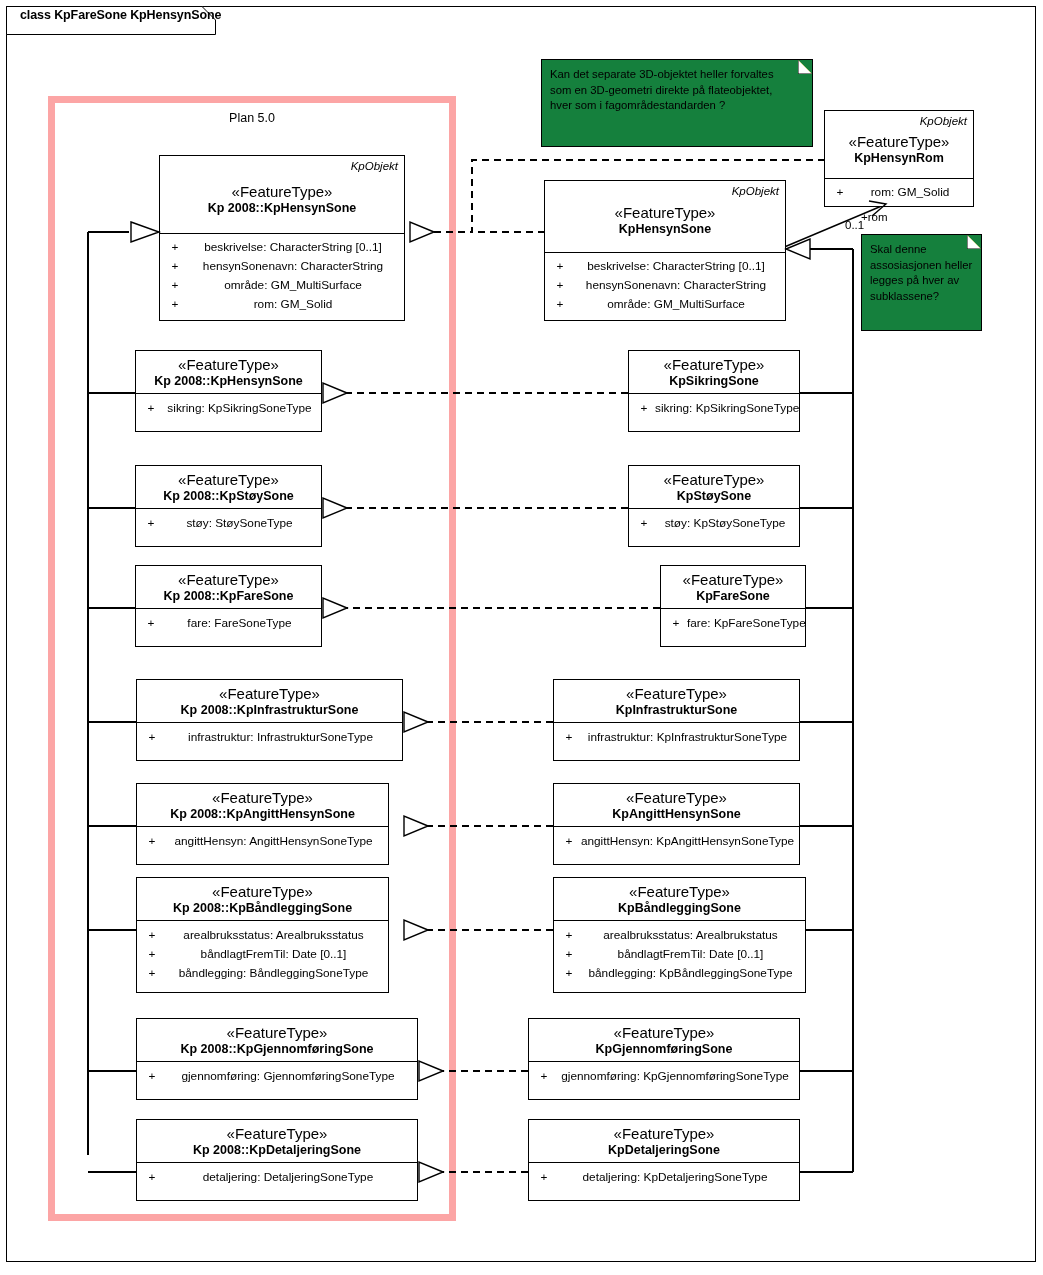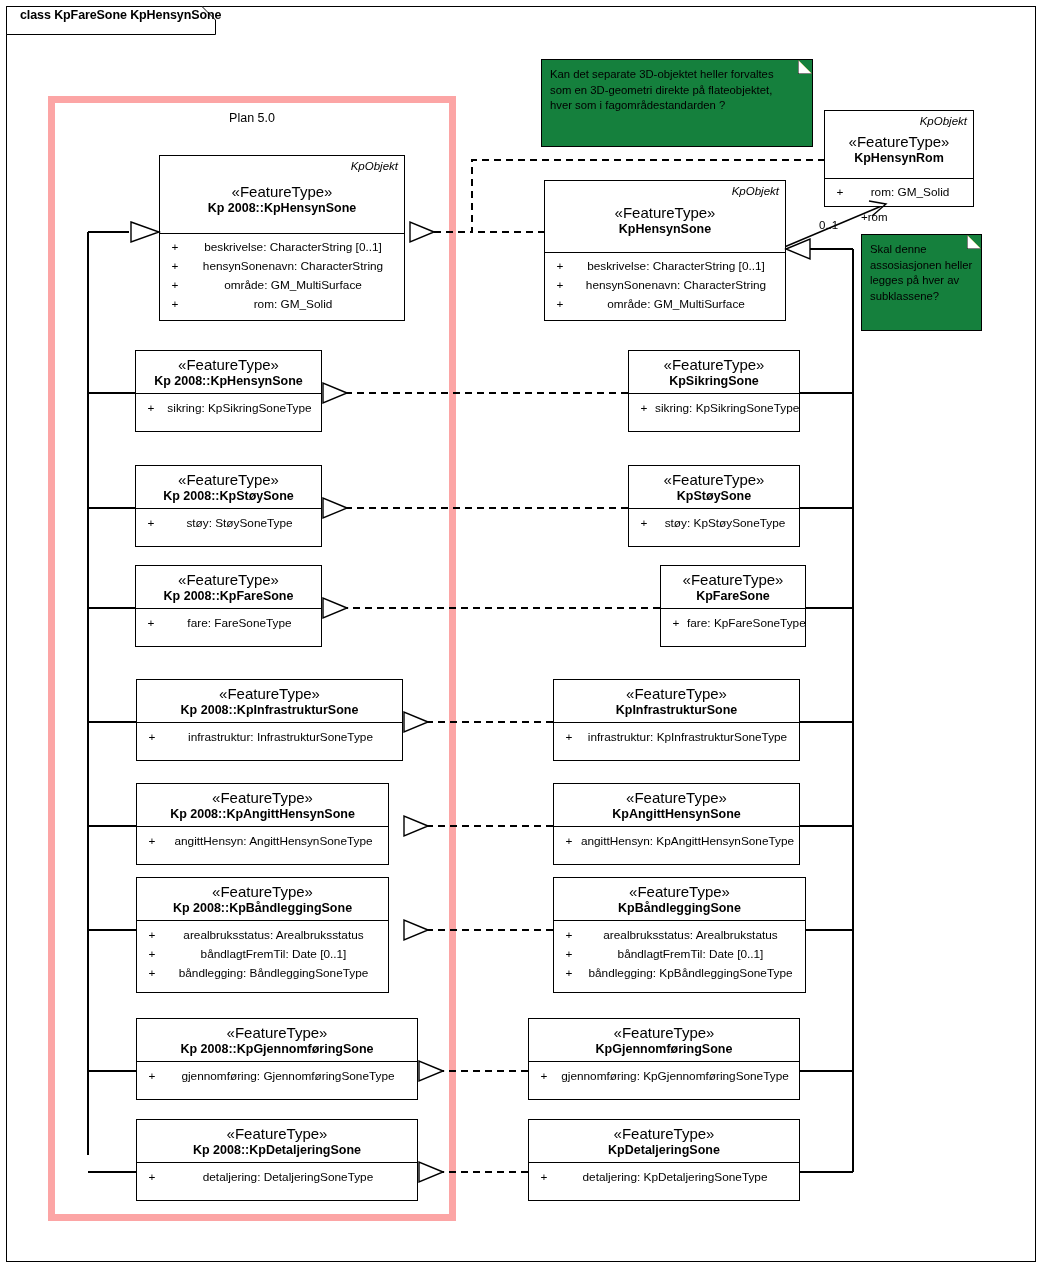--- a/index.html
+++ b/index.html
@@ -565,16 +565,16 @@
       <div>subklassene?</div>
     </div>
     <div class="note-fold">
       <svg width="14" height="14" viewBox="0 0 14 14" xmlns="http://www.w3.org/2000/svg">
         <path d="M0 0 L14 14 L0 14 Z" fill="#FFCC00" stroke="none"></path>
         <path d="M0 0 L0 14 L14 14" fill="#ffffff" stroke="#000" stroke-width="1"></path>
       </svg>
     </div>
   </div>
 
-  <div class="conn-label" style="left:819px; top:219px;">0..1</div>
+  <div class="conn-label" style="left:845px; top:219px;">0..1</div>
   <div class="conn-label" style="left:861px; top:211px;">+rom</div>
 
 </div>
 
 </body></html>

